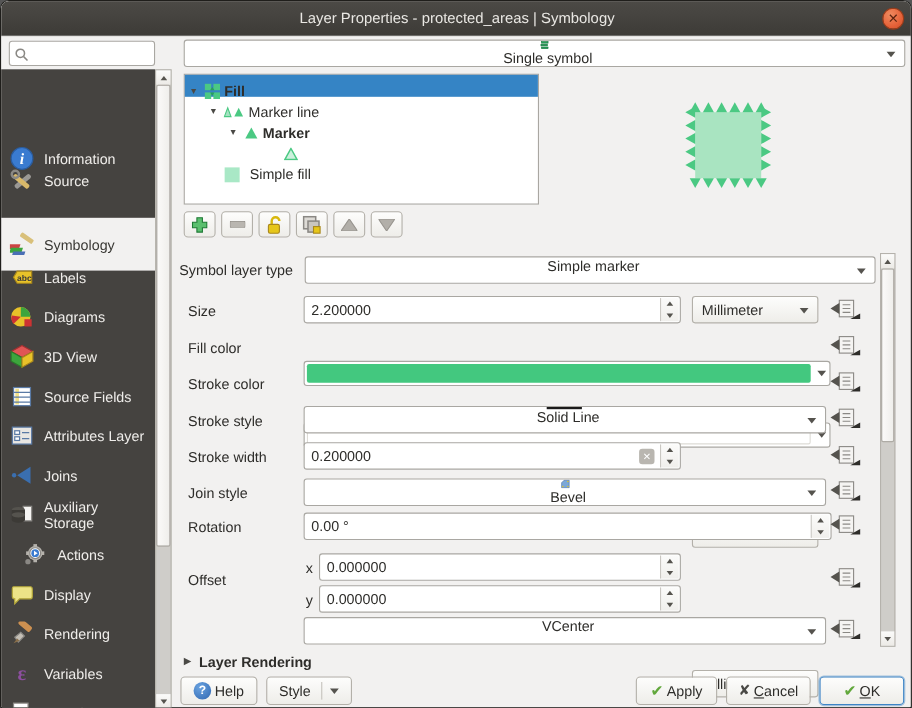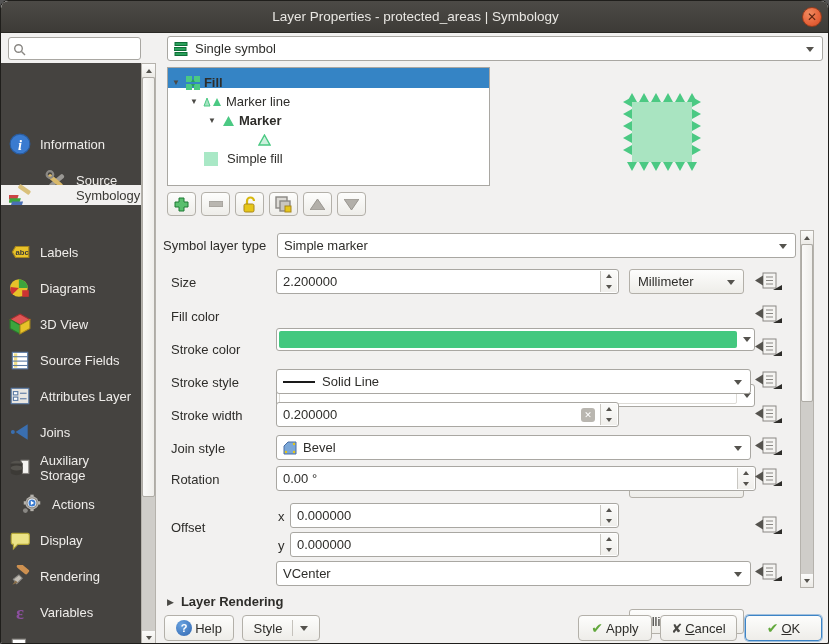--- a/index.html
+++ b/index.html
@@ -27,21 +27,21 @@
     color:#efedea; cursor:default; }
   .side-item .lbl { margin-left:9px; line-height:15px; width:94px; }
   .side-item.selected { background:#f2f1f0; color:#3a3935; }
   .side-icon { width:22px; height:22px; margin-left:8px; flex:0 0 22px; }
 
   
   .btn { background:linear-gradient(#fdfdfc,#eeede9); border:1px solid #b3b0a9; border-radius:4px;
          display:flex; align-items:center; justify-content:center; }
   .input, .dropdown { background:#fff; border:1px solid #a9a7a2; border-radius:3px;
          display:flex; align-items:center; }
-  .dropdown { padding-left:6px; }
+  .dropdown { padding-left:6px;flex-direction:column; }
   .input { padding-left:6px; }
   .dd-arrow { width:0; height:0; border-left:4px solid transparent; border-right:4px solid transparent;
          border-top:5px solid #55534e; position:absolute; right:8px; top:50%; margin-top:-2px; }
   .unit-dd { background:linear-gradient(#fdfdfc,#eeede9); border:1px solid #b3b0a9; border-radius:3px;
          display:flex; align-items:center; padding-left:8px; position:relative; }
   .spin-col { position:absolute; right:1px; top:1px; bottom:1px; width:17px; border-left:1px solid #c9c7c2;
          display:flex; flex-direction:column; align-items:center; justify-content:space-around;
          background:linear-gradient(#fbfbfa,#f0efec); }
   .tri-up { width:0; height:0; border-left:3.5px solid transparent; border-right:3.5px solid transparent;
          border-bottom:4.5px solid #55534e; }
@@ -93,29 +93,29 @@
   </div>
 
   <div class="abs sidebar">
     <div class="side-item" style="top:63px;height:36px;">
       <svg class="side-icon" viewBox="0 0 20 20">
           <circle cx="10" cy="10" r="9" fill="#3a7bd0" stroke="#2a5c9e"></circle>
           <text x="10" y="15" font-size="13" font-style="italic" font-weight="bold" fill="#fff" text-anchor="middle" font-family="Liberation Serif,serif">i</text>
         </svg>
       <span class="lbl">Information</span>
     </div>
-    <div class="side-item" style="top:99px;height:36px;padding-left:36px;">
+    <div class="side-item" style="top:83px;height:36px;">
       <svg class="side-icon" viewBox="0 0 20 20">
           <rect x="2" y="9" width="16" height="4" rx="1.5" fill="#9a9894" transform="rotate(-40 10 10)"></rect>
           <rect x="2" y="9" width="16" height="4" rx="1.5" fill="#d9b96a" transform="rotate(40 10 10)"></rect>
           <circle cx="4.5" cy="5" r="3" fill="none" stroke="#8b8985" stroke-width="2"></circle>
         </svg>
       <span class="lbl">Source</span>
     </div>
-    <div class="side-item selected" style="top:122px;height:20px;gap:36px;">
+    <div class="side-item selected" style="top:135px;height:48px;">
       <svg class="side-icon" viewBox="0 0 20 20">
           <rect x="2" y="10" width="10" height="4" fill="#cc4444" transform="skewX(-18)"></rect>
           <rect x="5" y="13" width="10" height="4" fill="#3da53d" transform="skewX(-18)"></rect>
           <rect x="8" y="16" width="10" height="3" fill="#4a6fb5" transform="skewX(-18)"></rect>
           <rect x="8" y="3" width="12" height="4" rx="1" fill="#d9c07a" transform="rotate(35 14 5)"></rect>
         </svg>
       <span class="lbl">Symbology</span>
     </div>
     <div class="side-item" style="top:171px;height:36px;">
       <svg class="side-icon" viewBox="0 0 20 20">

